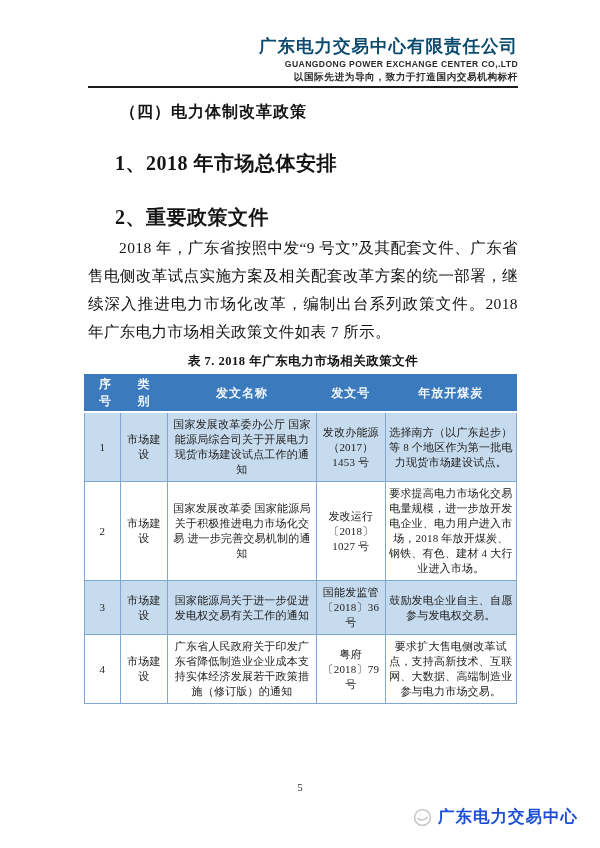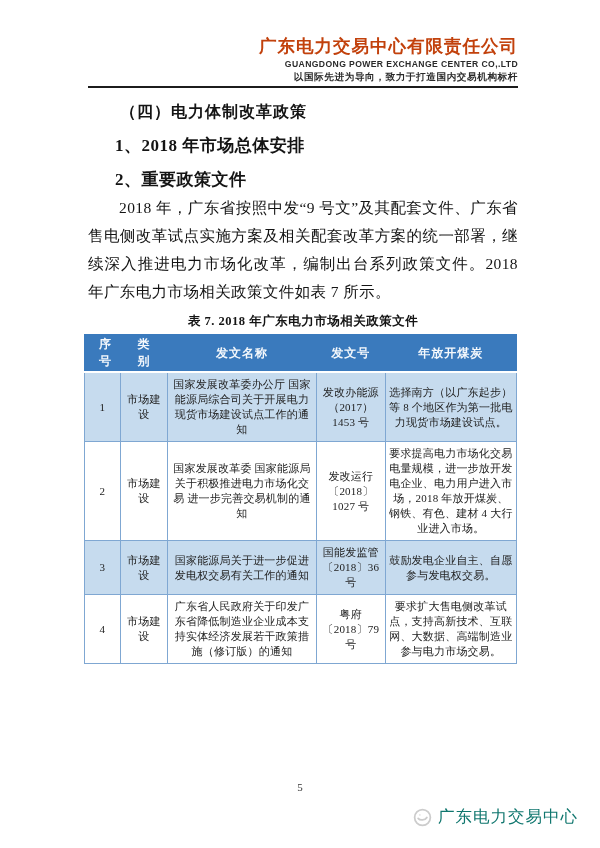--- a/index.html
+++ b/index.html
@@ -11,37 +11,37 @@
     font-family:"Liberation Serif","DejaVu Serif",serif;
     color:#141414;
   }
   .content{
     position:absolute;left:88px;top:36px;width:430px;
   }
   
   .letterhead{text-align:right;line-height:1.18;}
   .company-cn{
     font-family:"Liberation Sans","DejaVu Sans",sans-serif;
-    font-weight:bold;font-size:17.5px;letter-spacing:1px;color:#c2410c;
+    font-weight:bold;font-size:17.5px;letter-spacing:1px;color:#0c4a6e;
   }
   .company-en{
     font-family:"Liberation Sans","DejaVu Sans",sans-serif;
     font-weight:bold;font-size:8.6px;letter-spacing:.4px;color:#2a2a2a;margin-top:2px;
   }
   .slogan{
     font-family:"Liberation Sans","DejaVu Sans",sans-serif;
     font-weight:bold;font-size:9.6px;letter-spacing:.6px;color:#2a2a2a;margin-top:2px;
   }
   .head-rule{border:none;border-top:2px solid #1c1c1c;margin:4px 0 0 0;}
   
   .h-section{
     font-size:16px;font-weight:bold;margin:14px 0 0 32px;letter-spacing:1px;
   }
   .h-sub{
-    font-size:17px;font-weight:bold;margin:11px 0 0 27px;letter-spacing:.5px;
+    font-size:20px;font-weight:bold;margin:27px 0 0 27px;letter-spacing:.5px;
   }
   .para{
     font-size:15.5px;line-height:28px;text-align:justify;
     text-indent:2em;margin:3px 0 0 0;letter-spacing:.4px;
   }
   
   .tbl-caption{
     text-align:center;font-size:12.5px;font-weight:bold;margin-top:7px;letter-spacing:.5px;
   }
   table.policy{
@@ -64,23 +64,23 @@
   tr.alt td{background:#c6dbee;}
   tr.plain td{background:#ffffff;}
   
   .page-number{
     position:absolute;left:0;right:0;top:781px;text-align:center;
     font-size:11px;color:#333;
   }
   .watermark{
     position:absolute;top:806px;right:22px;
     display:flex;align-items:center;gap:5px;
-    color:#0f766e;
+    color:#1d4ed8;
     font-family:"Liberation Sans","DejaVu Sans",sans-serif;
-    font-size:16.5px;font-weight:normal;letter-spacing:1px;
+    font-size:16.5px;font-weight:bold;letter-spacing:1px;
     user-select:none;
   }
   .watermark svg{display:block;}
 </style>
 </head>
 <body>
 
 <div class="page">
   <div class="content">
 

